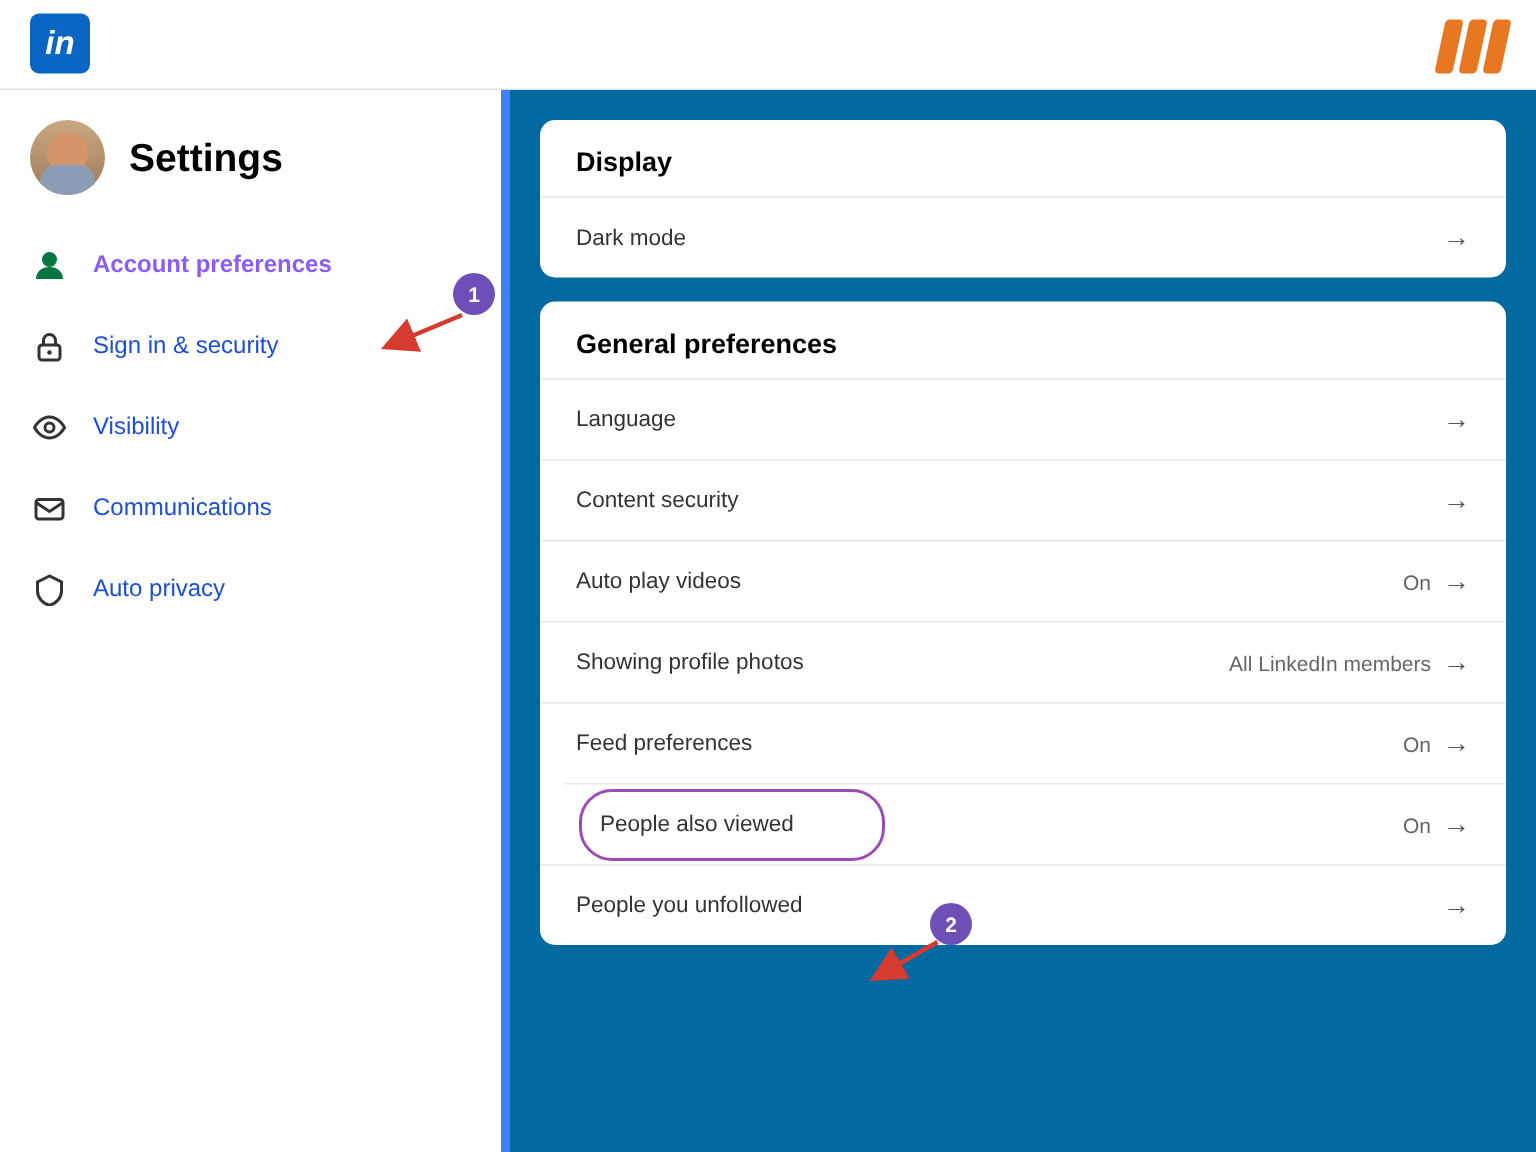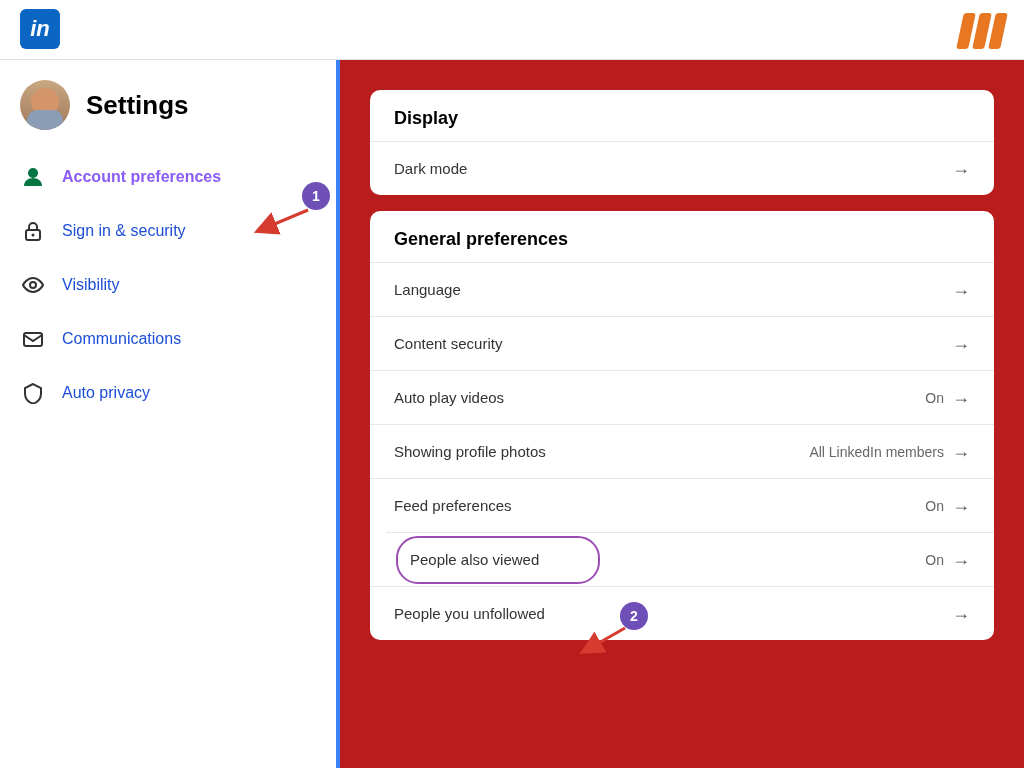--- a/index.html
+++ b/index.html
@@ -55,21 +55,21 @@
     .main-layout {
       display: flex;
       height: calc(768px - 60px);
     }
 
     
     .sidebar {
       width: 340px;
       background: #fff;
       padding: 20px 0;
-      border-right: 4px solid #3b82f6;
+      border-right: 6px solid #3b82f6;
       flex-shrink: 0;
     }
 
     .settings-header {
       display: flex;
       align-items: center;
       padding: 0 20px 20px 20px;
       gap: 16px;
     }
 
@@ -132,22 +132,22 @@
     }
 
     .nav-label {
       font-size: 16px;
       color: #1d4ed8;
     }
 
     
     .content-area {
       flex: 1;
-      background: #b91c1c;
-      padding: 30px;
+      background: #0369a1;
+      padding: 20px;
       overflow-y: auto;
     }
 
     .settings-card {
       background: #fff;
       border-radius: 10px;
       overflow: hidden;
       margin-bottom: 16px;
     }
 

